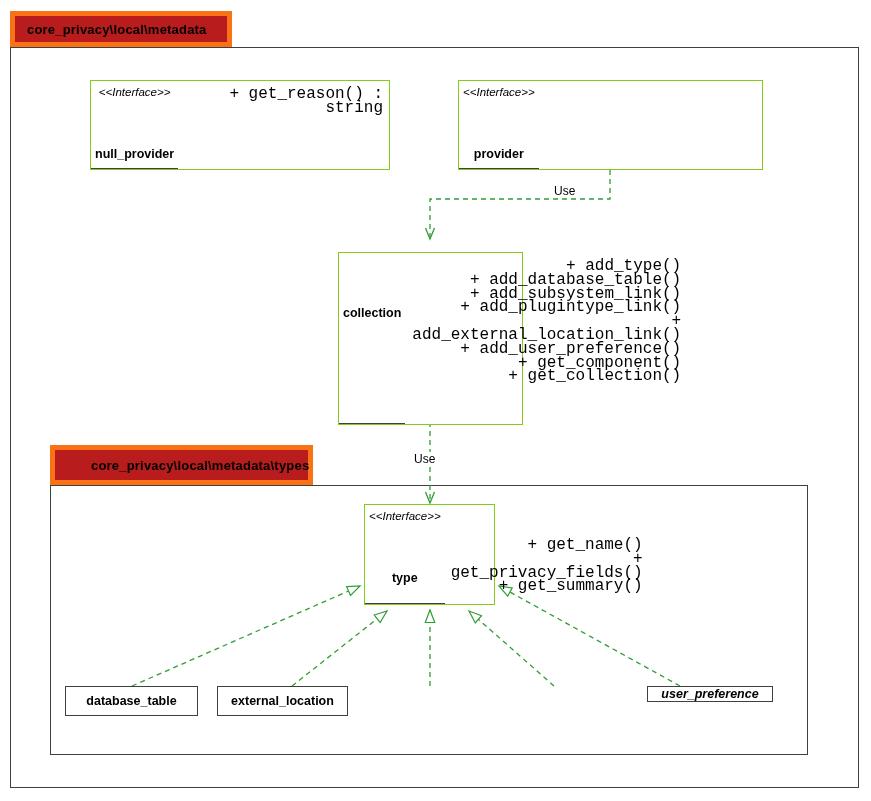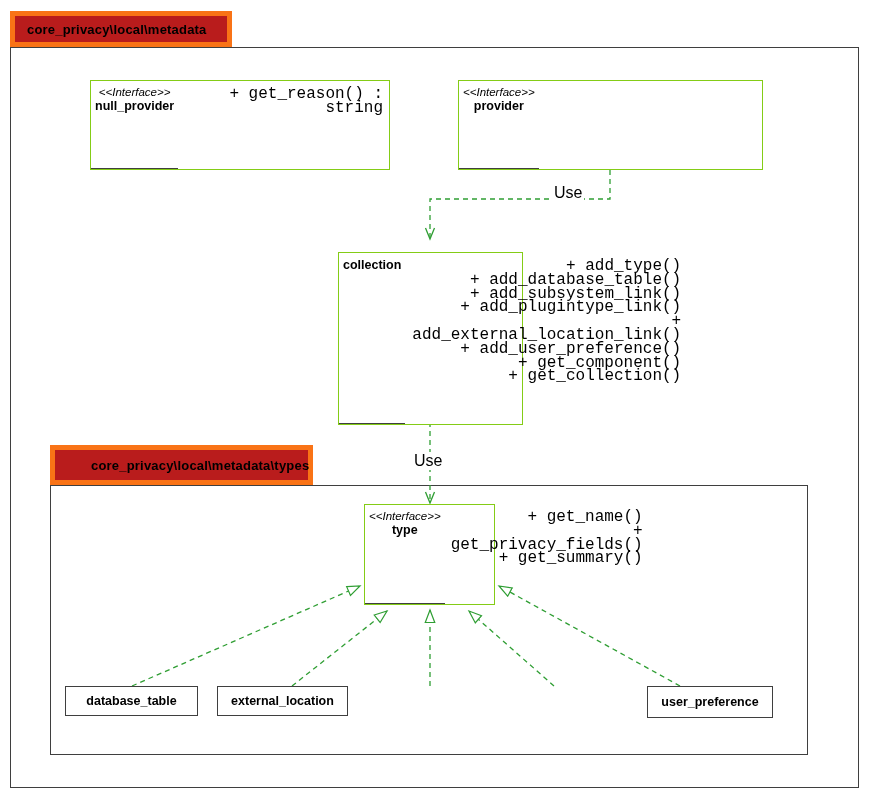--- a/index.html
+++ b/index.html
@@ -11,31 +11,31 @@
     display:flex;align-items:center;padding-left:12px;box-sizing:border-box;
     font-weight:bold;font-size:13px;letter-spacing:.2px;z-index:2;}
   .pkg-body{position:absolute;background:transparent;border:1px solid #3f3f3f;
     box-sizing:border-box;z-index:1;}
 
   
   .uml-class{position:absolute;background:#fff;border:1px solid #84cc16;
     box-sizing:border-box;z-index:4;display:flex;flex-direction:row;}
   .uml-head{text-align:center;padding:4px 4px 3px 4px;border-bottom:1px solid #3f3f3f;}
   .stereotype{font-style:italic;font-size:11.5px;line-height:14px;}
-  .cls-name{font-weight:bold;font-size:12.5px;line-height:15px;}
+  .cls-name{font-weight:bold;font-size:12.5px;line-height:15px;margin-top:48px;}
   .uml-methods{padding:7px 6px 4px 7px;font-size:16px;line-height:13.8px;text-align:right;font-family:Liberation Mono, monospace;}
   .simple-class{position:absolute;background:#fff;border:1px solid #3f3f3f;
     box-sizing:border-box;z-index:4;display:flex;align-items:center;justify-content:center;
     font-weight:bold;font-size:12.5px;}
 
   
   #edges{position:absolute;left:0;top:0;z-index:3;}
   .edge{fill:none;stroke:#2f9e33;stroke-width:1.3;stroke-dasharray:5 4;}
 
-  .edge-label{position:absolute;font-size:16px;background:#fff;padding:0 2px;z-index:5;}
+  .edge-label{position:absolute;font-size:12px;background:#fff;padding:0 2px;z-index:5;}
 </style>
 </head>
 <body>
 
 <div id="canvas">
 
   <div class="pkg-body" style="left:10px;top:47px;width:849px;height:741px;"></div>
   <div class="pkg-tab" style="left:10px;top:11px;width:222px;height:36px;">
     <span>core_privacy\local\metadata</span>
   </div>
@@ -99,30 +99,30 @@
       <div>+ get_component()</div>
       <div>+ get_collection()</div>
     </div>
   </div>
 
   <div class="uml-class" style="left:364px;top:504px;width:131px;height:101px;">
     <div class="uml-head">
       <div class="stereotype">&lt;&lt;Interface&gt;&gt;</div>
       <div class="cls-name">type</div>
     </div>
-    <div class="uml-methods" style="padding:6px 4px 3px 6px;">
+    <div class="uml-methods" style="padding:6px 4px 3px 6px;margin-top:28px;">
       <div>+ get_name()</div>
       <div>+ get_privacy_fields()</div>
       <div>+ get_summary()</div>
     </div>
   </div>
 
   <div class="simple-class" style="left:217px;top:686px;width:131px;height:30px;">
     <span>external_location</span>
   </div>
   <div class="simple-class" style="left:65px;top:686px;width:133px;height:30px;">
     <span>database_table</span>
   </div>
-  <div class="simple-class" style="left:647px;top:686px;width:126px;height:32px;">
+  <div class="simple-class" style="left:647px;top:686px;width:126px;height:16px;font-style:italic;">
     <span>user_preference</span>
   </div>
 
 </div>
 
 </body></html>

